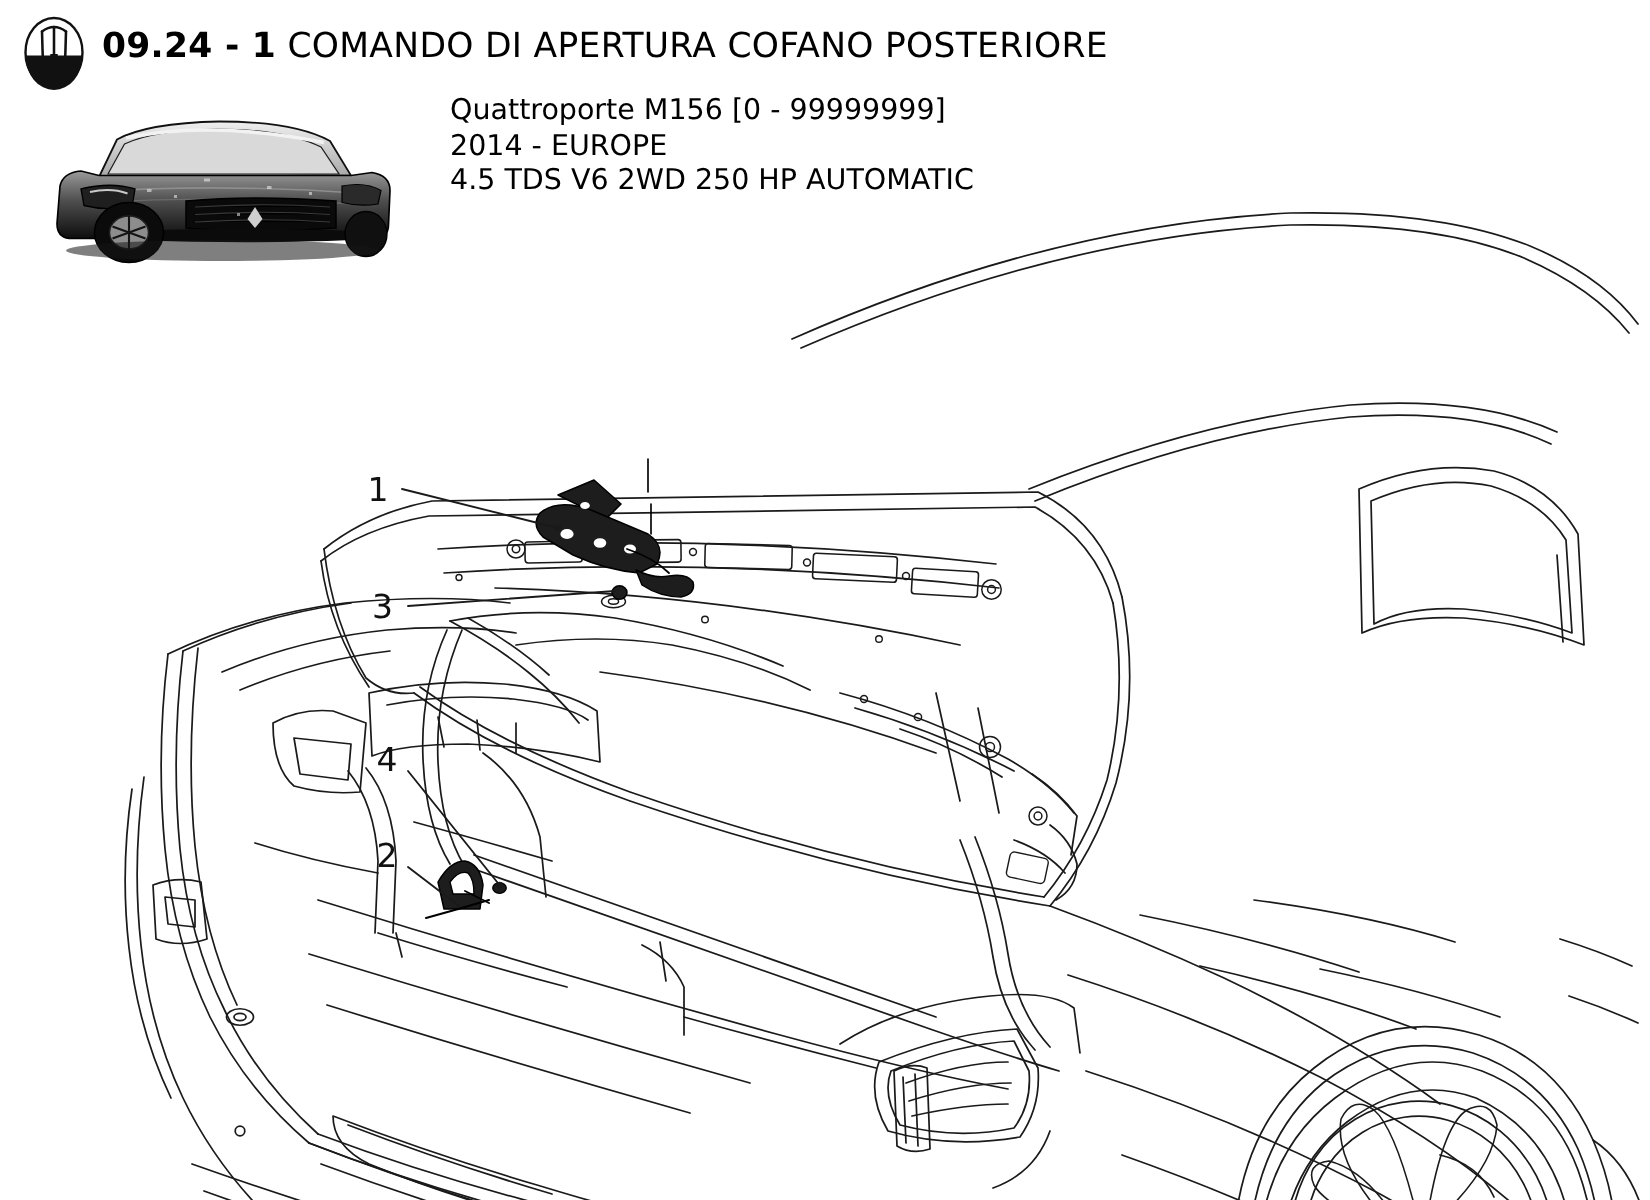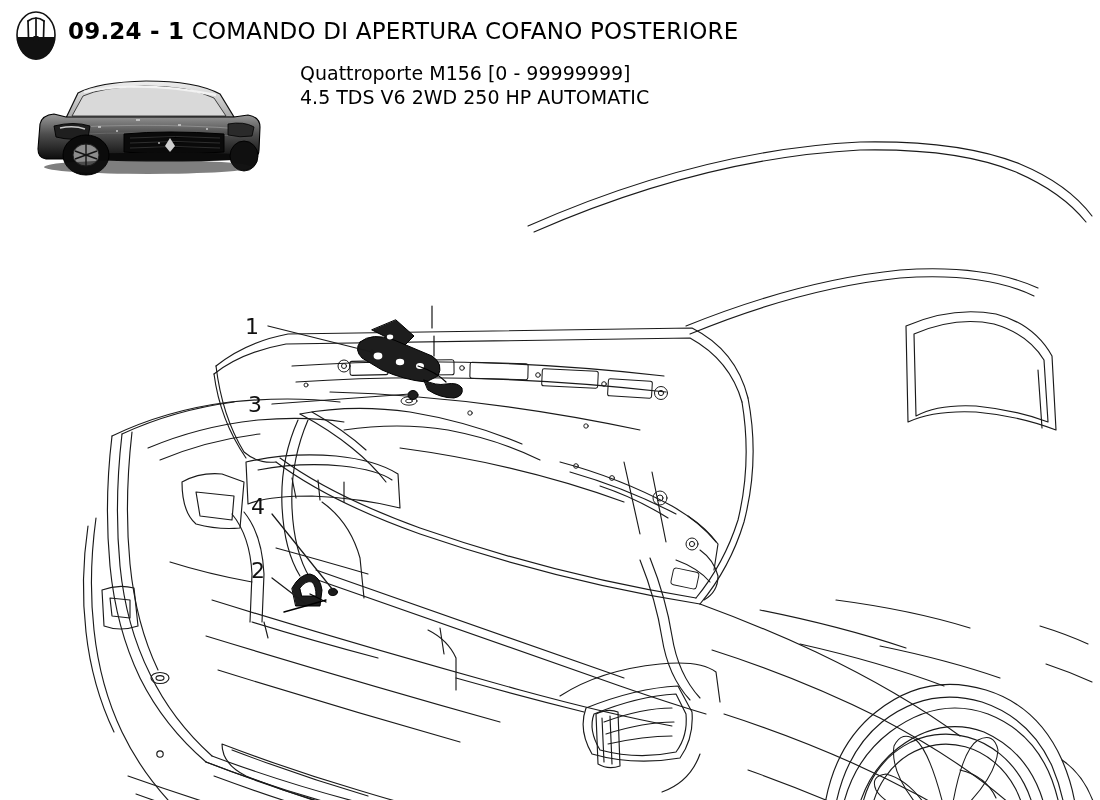--- a/index.html
+++ b/index.html
@@ -151,20 +151,21 @@
       <rect x="150" y="52" width="3" height="2"></rect>
         <rect x="178" y="56" width="2" height="2"></rect>
       <rect x="108" y="47" width="4" height="2"></rect>
         <rect x="130" y="70" width="2" height="2"></rect>
     </g>
   </svg>
 </div>
 
 <div id="spec-block">
   <div>Quattroporte M156 [0 - 99999999]</div>
+  <div>2014 - EUROPE</div>
   <div>4.5 TDS V6 2WD 250 HP AUTOMATIC</div>
 </div>
 
 <div id="diagram">
 <svg viewBox="0 0 1100 670" width="1100" height="670">
   <g fill="none" stroke="#1a1a1a" stroke-width="1.15" stroke-linecap="round" stroke-linejoin="round">
 
     <path d="M528 96 Q700 20 860 12 Q960 10 1020 34 Q1068 54 1092 86"></path>
     <path d="M534 102 Q704 28 860 20 Q958 18 1016 42 Q1062 62 1086 92"></path>
 

